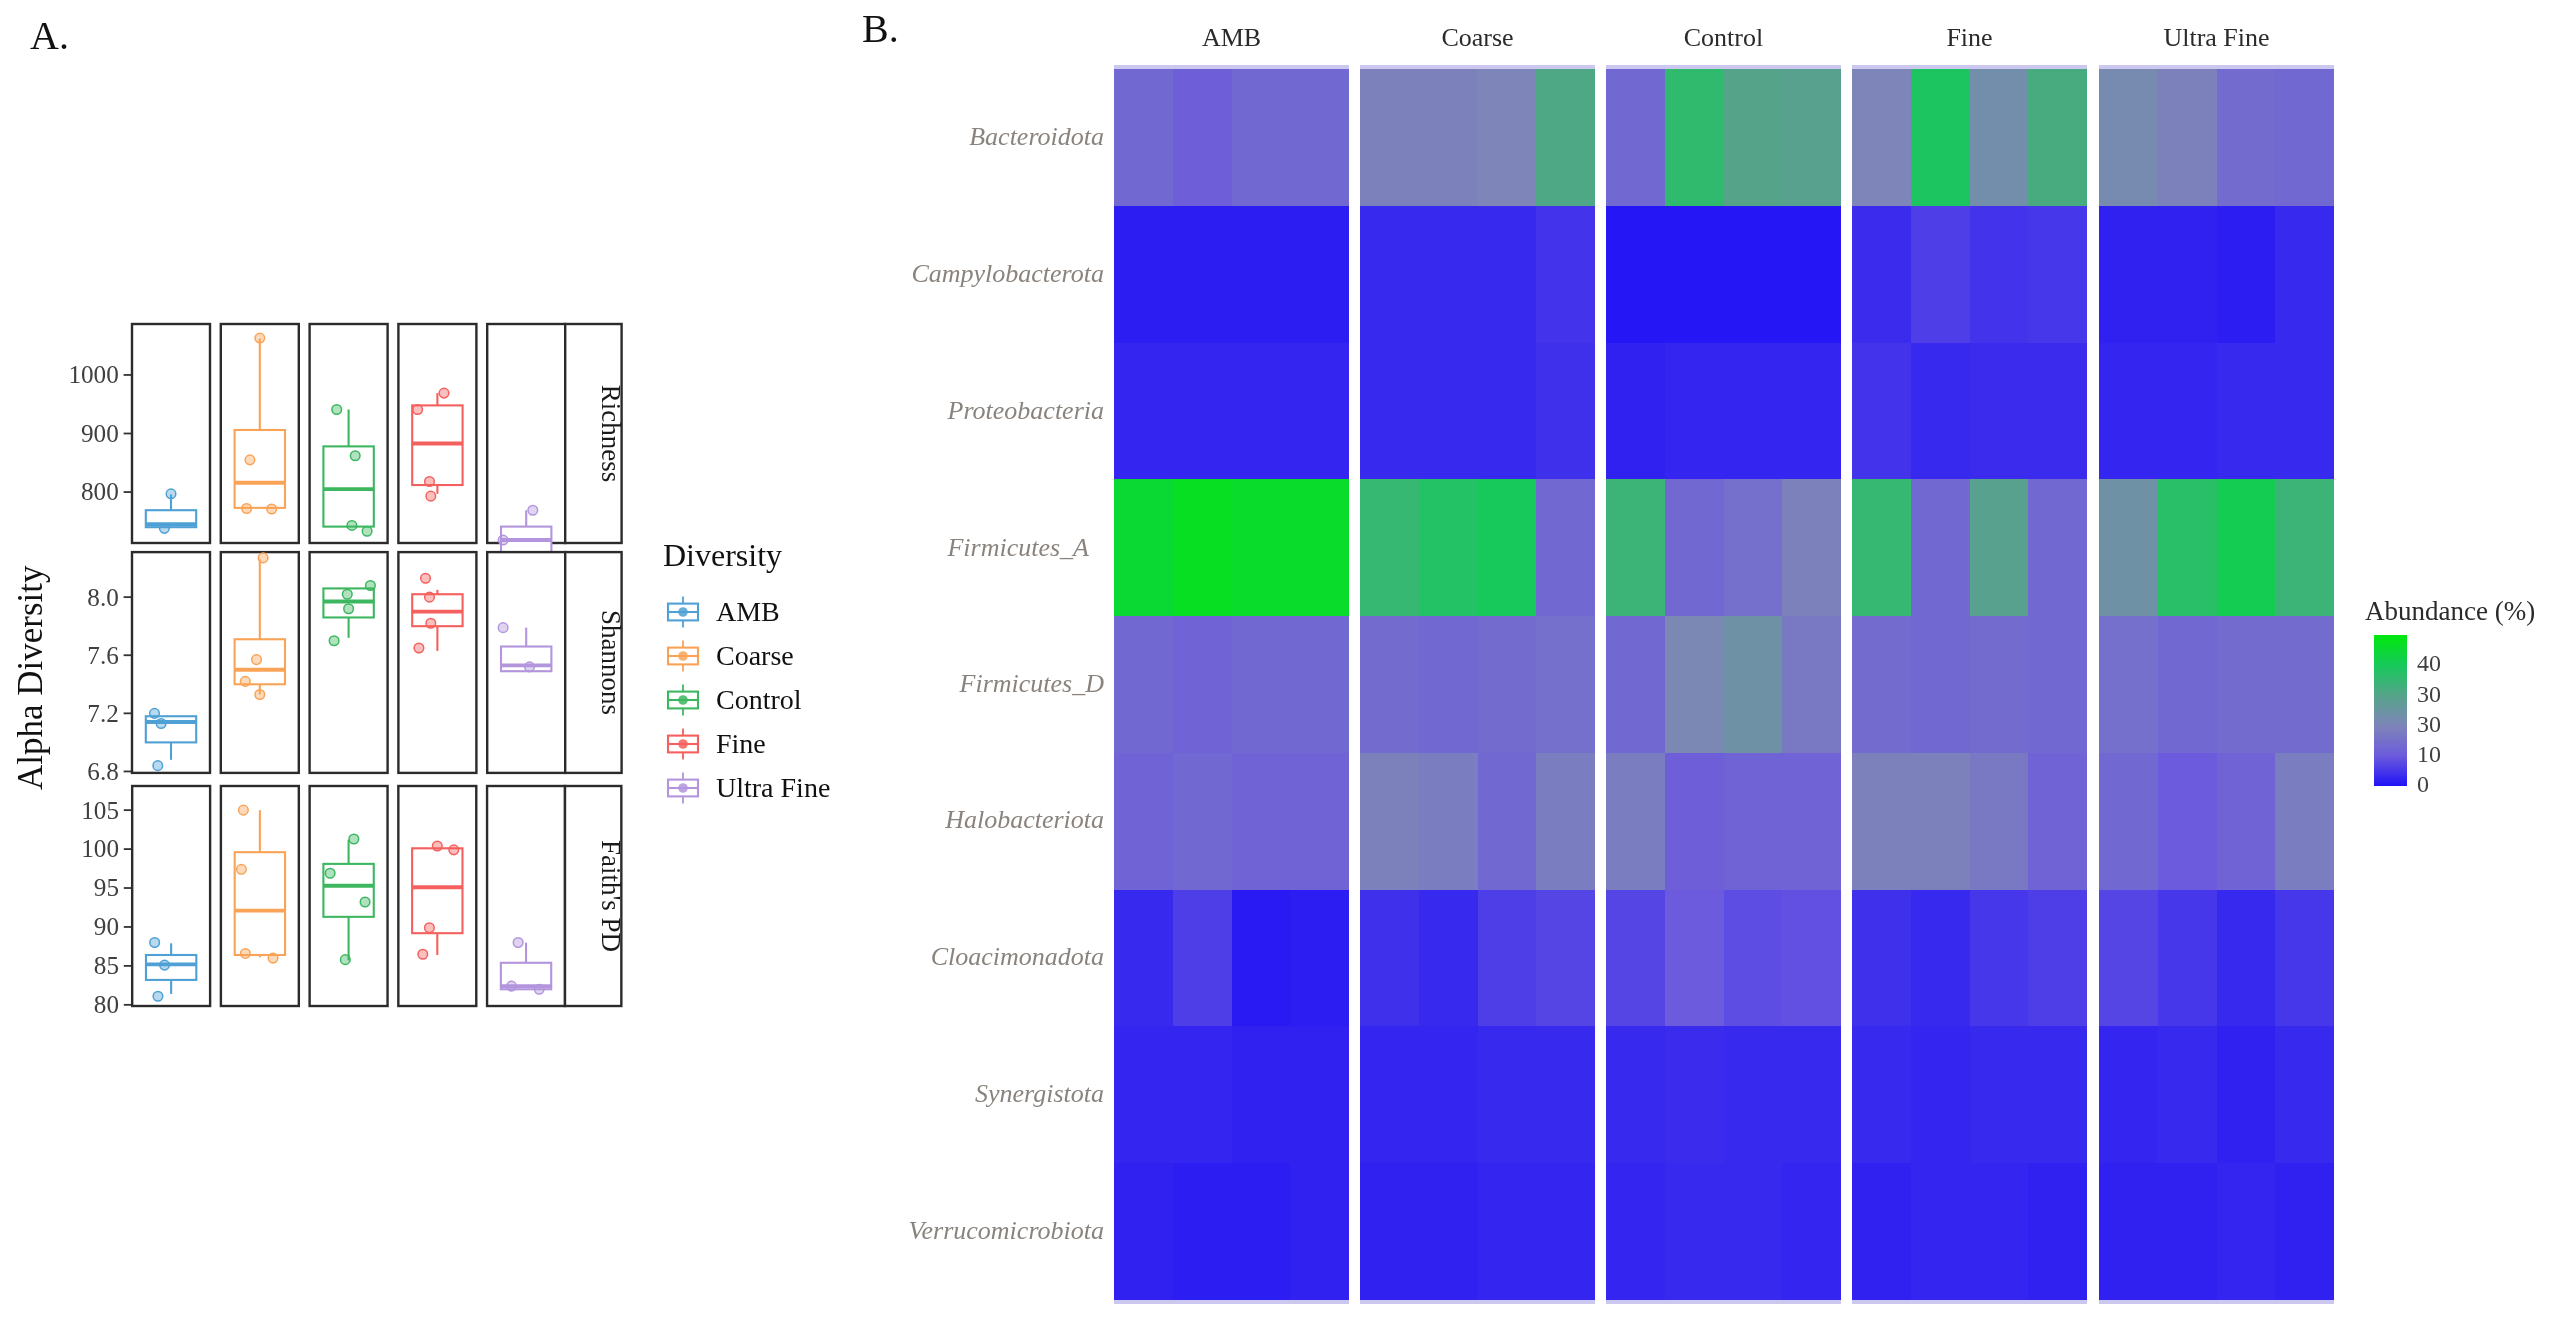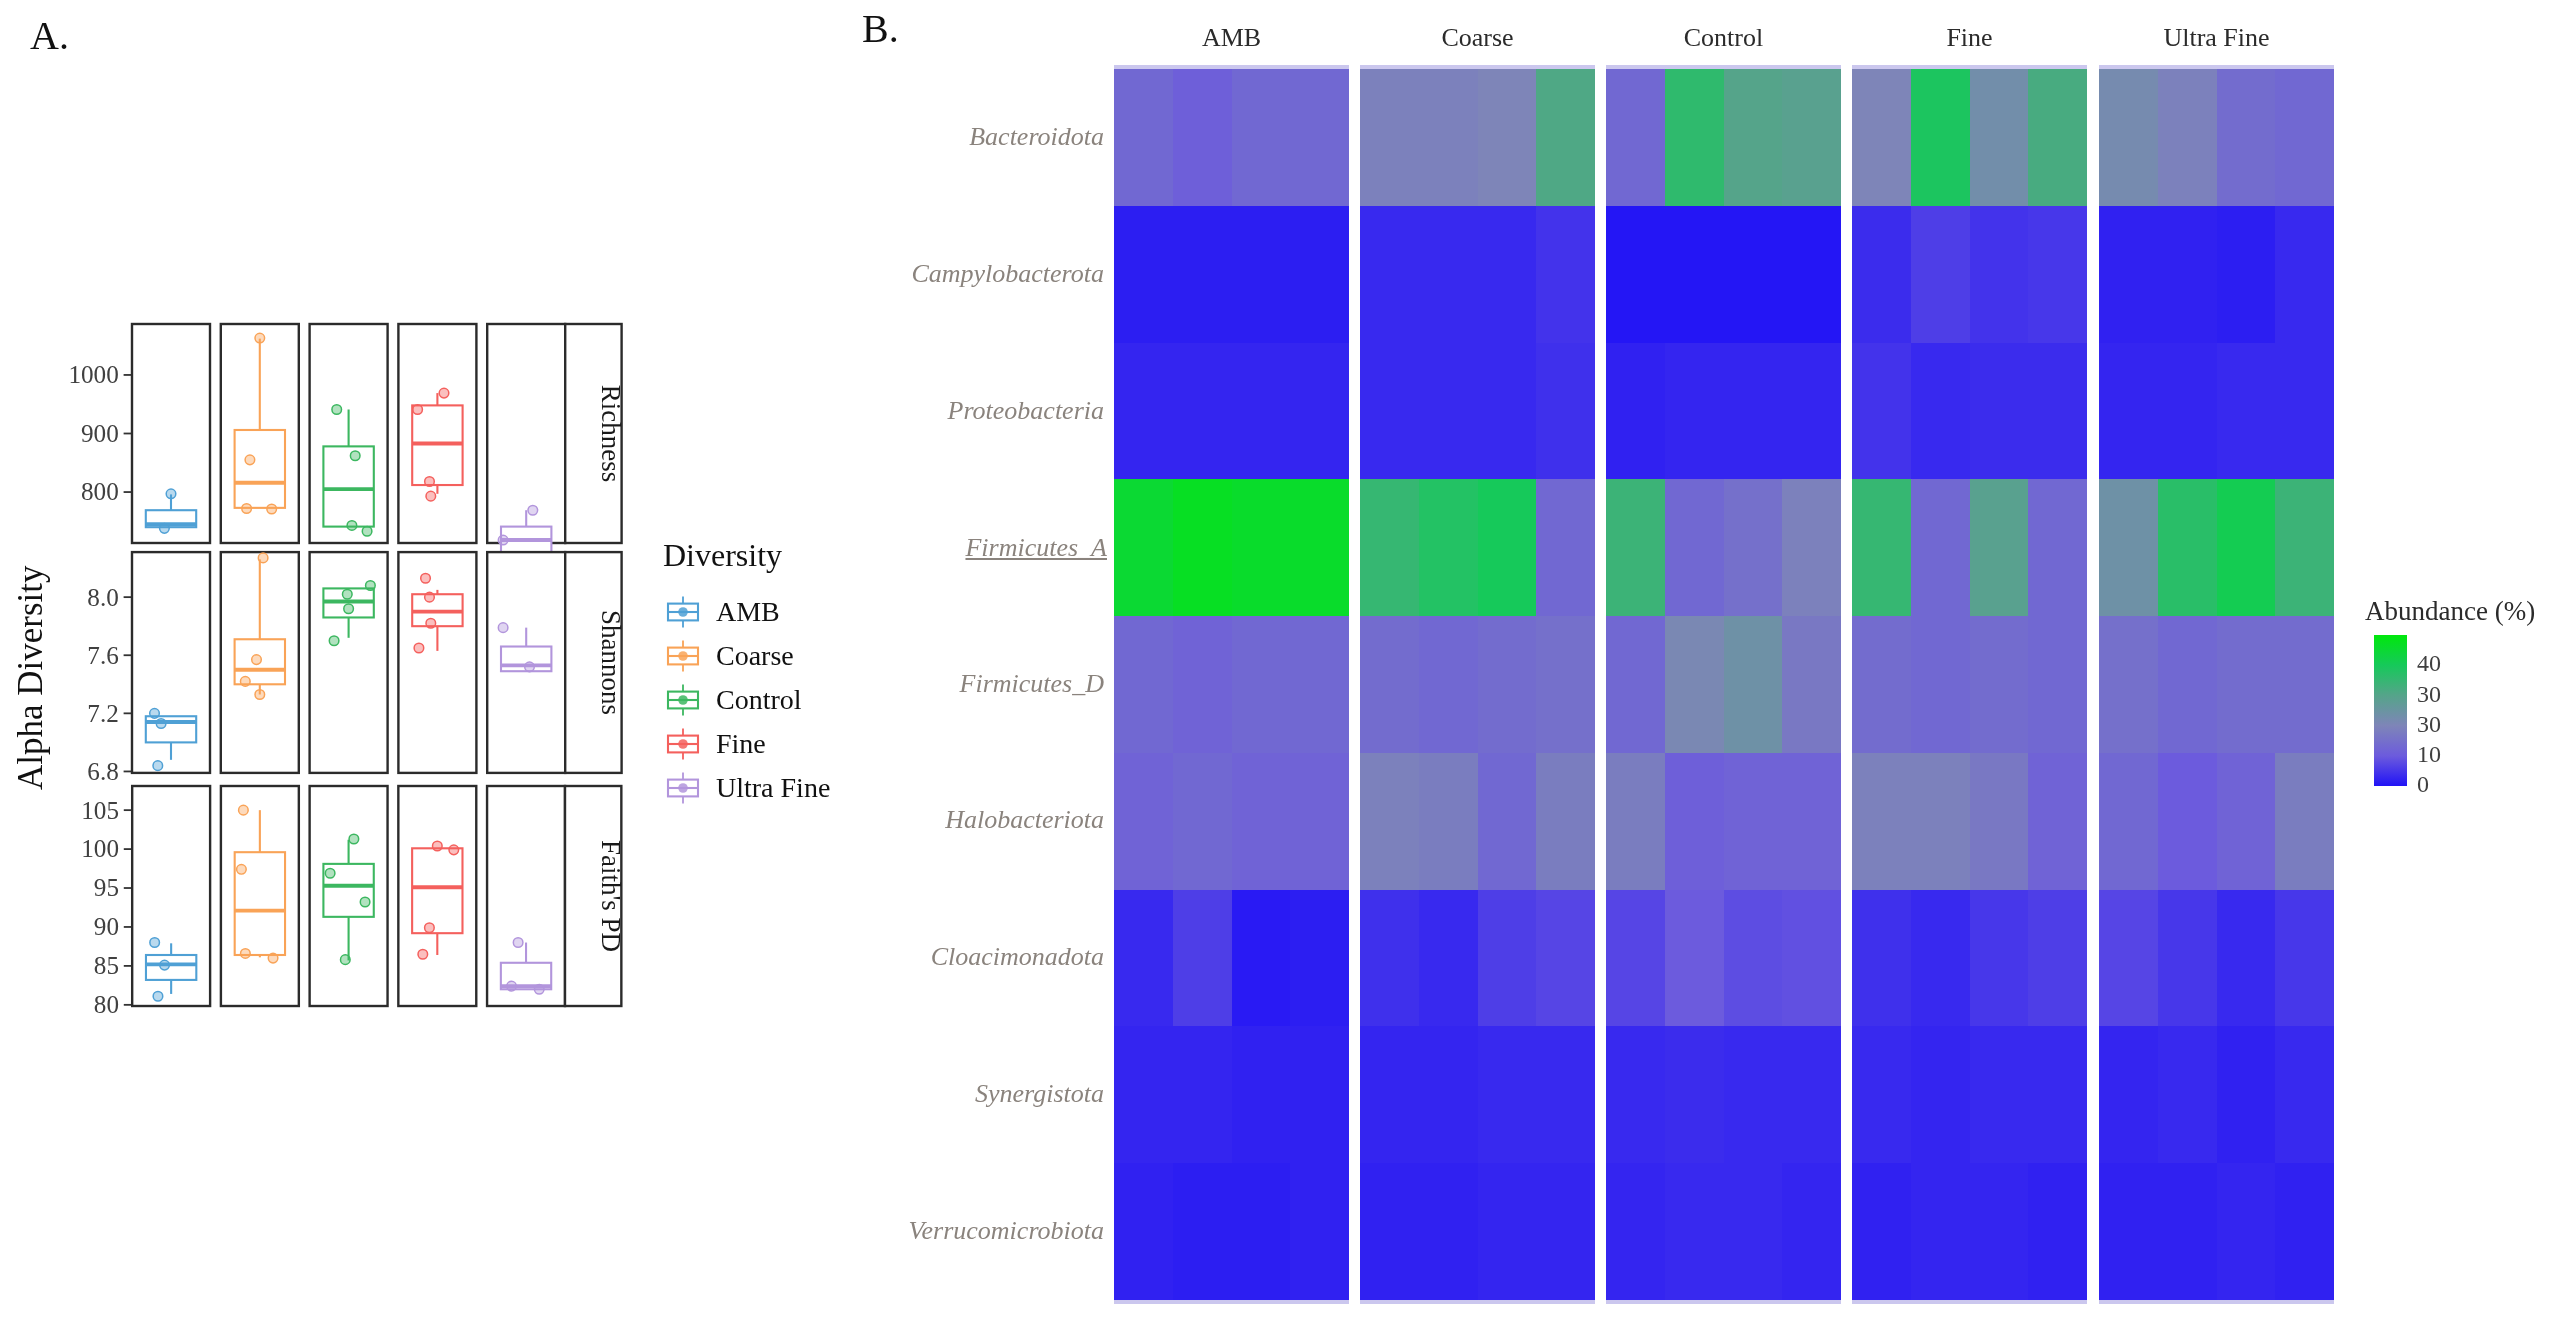--- a/index.html
+++ b/index.html
@@ -568,21 +568,21 @@
         <div class="hm-cell" title="Verrucomicrobiota / Ultra Fine: 2%" style="background: rgb(48, 33, 241);"></div>
         <div class="hm-cell" title="Verrucomicrobiota / Ultra Fine: 2%" style="background: rgb(48, 33, 241);"></div>
         <div class="hm-cell" title="Verrucomicrobiota / Ultra Fine: 2.5%" style="background: rgb(52, 37, 240);"></div>
         <div class="hm-cell" title="Verrucomicrobiota / Ultra Fine: 2%" style="background: rgb(48, 33, 241);"></div>
       </div>
       <div class="hm-strip"></div>
     </div>
     <div class="abs hm-row-label" style="left: 840px; top: 119px; width: 264px; height: 36px; line-height: 36px;">Bacteroidota</div>
     <div class="abs hm-row-label" style="left: 840px; top: 256px; width: 264px; height: 36px; line-height: 36px;">Campylobacterota</div>
     <div class="abs hm-row-label" style="left: 840px; top: 393px; width: 264px; height: 36px; line-height: 36px;">Proteobacteria</div>
-    <div class="abs hm-row-label" style="left: 843px; top: 530px; width: 264px; height: 36px; line-height: 36px; text-decoration: underline;">Firmicutes_A</div>
+    <div class="abs hm-row-label" style="left: 825px; top: 530px; width: 264px; height: 36px; line-height: 36px;">Firmicutes_A</div>
     <div class="abs hm-row-label" style="left: 840px; top: 666px; width: 264px; height: 36px; line-height: 36px;">Firmicutes_D</div>
     <div class="abs hm-row-label" style="left: 840px; top: 802px; width: 264px; height: 36px; line-height: 36px;">Halobacteriota</div>
     <div class="abs hm-row-label" style="left: 840px; top: 939px; width: 264px; height: 36px; line-height: 36px;">Cloacimonadota</div>
     <div class="abs hm-row-label" style="left: 840px; top: 1076px; width: 264px; height: 36px; line-height: 36px;">Synergistota</div>
     <div class="abs hm-row-label" style="left: 840px; top: 1213px; width: 264px; height: 36px; line-height: 36px;">Verrucomicrobiota</div>
   </div>
 
 <div>
   <div class="abs cbar-title" style="left:2365px;top:596px;">Abundance (%)</div>
   <div id="cbar-bar" class="abs" style="left: 2374px; top: 635px; width: 33px; height: 151px; background: linear-gradient(to top, rgb(33, 19, 246) 0%, rgb(108, 91, 221) 20%, rgb(126, 133, 184) 40%, rgb(85, 164, 138) 60%, rgb(22, 201, 90) 80%, rgb(0, 232, 12) 100%);"></div>

